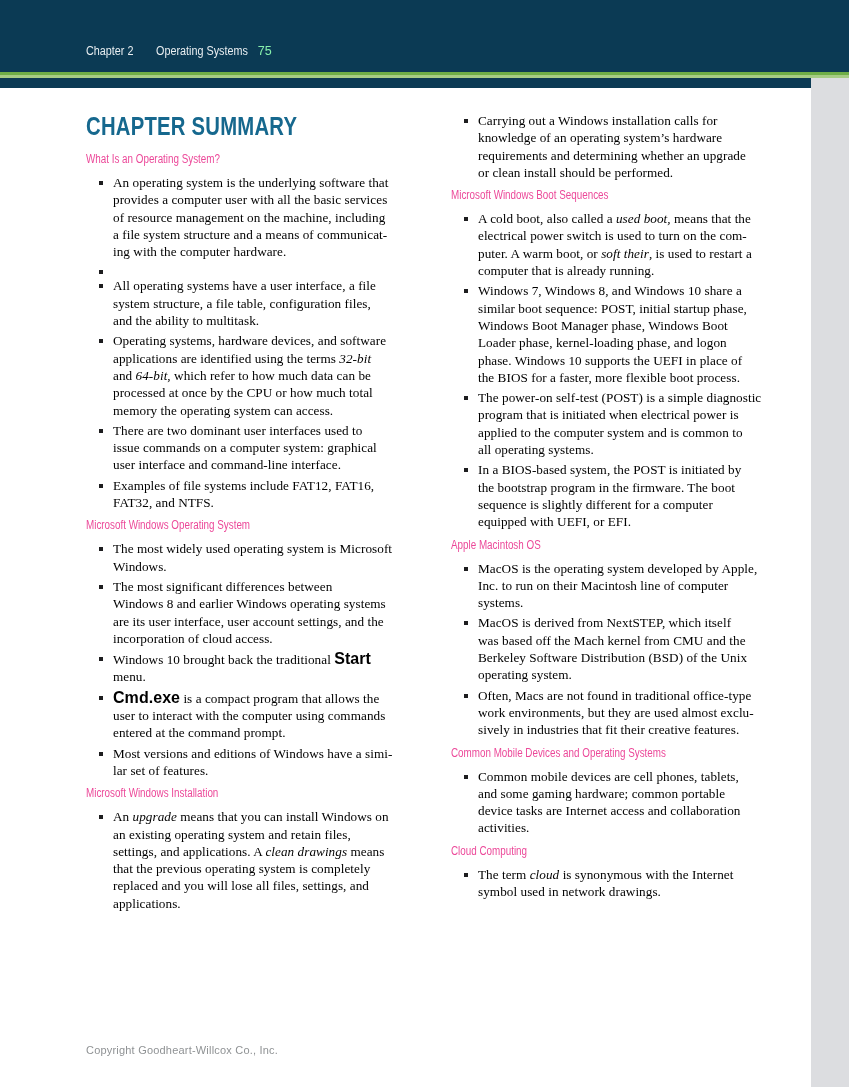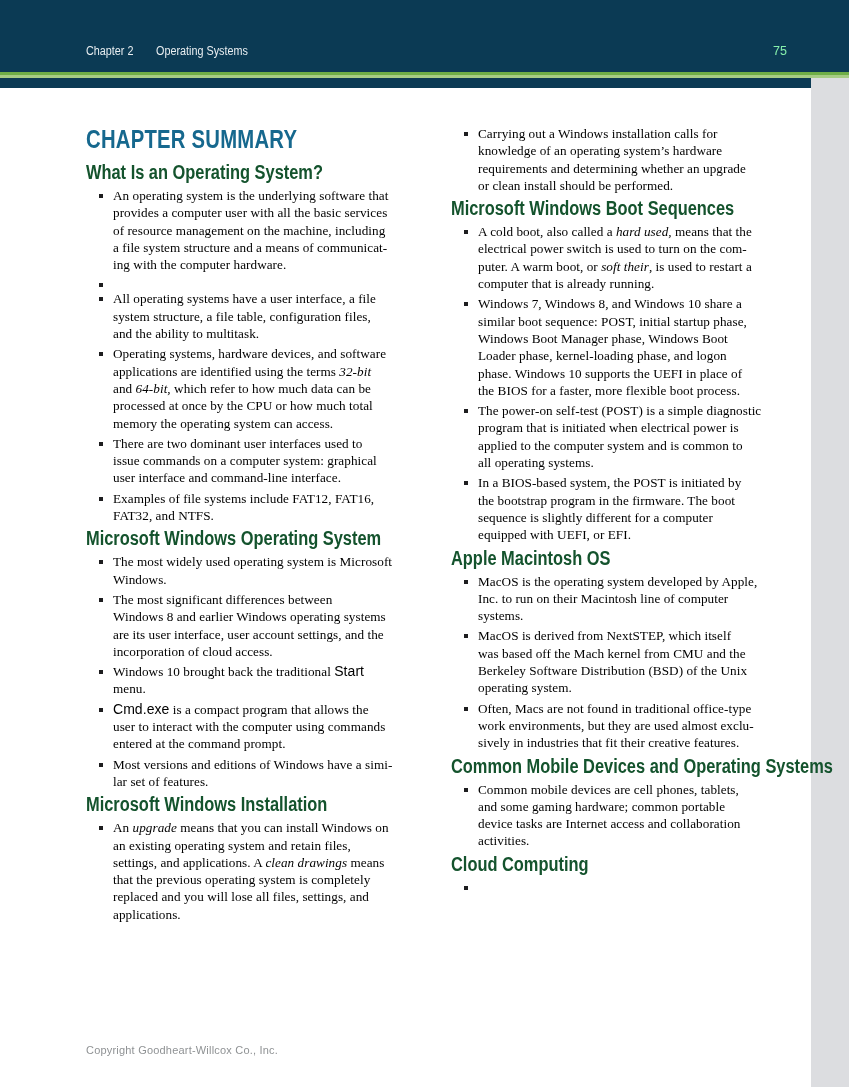--- a/index.html
+++ b/index.html
@@ -2,60 +2,60 @@
 <html><head>
 <meta charset="utf-8">
 <style>
   html,body{margin:0;padding:0;}
   body{
     width:849px;height:1087px;position:relative;background:#ffffff;
     font-family:"Liberation Serif",serif;overflow:hidden;
   }
   .header{
     position:absolute;top:0;left:0;width:849px;height:88px;background:#0b3a54;
-    display:flex;align-items:center;justify-content:space-between;
+    display:flex;align-items:center;
     box-sizing:border-box;padding:14px 62px 0 86px;
   }
   .header .htext{
     color:#e9eef1;font-family:"Liberation Sans",sans-serif;font-size:12px;
     display:inline-block;transform:scaleX(0.9);transform-origin:0 50%;white-space:nowrap;
   }
   .header .hnum{
     color:#86efac;font-family:"Liberation Sans",sans-serif;font-size:12.5px;
   }
   .hgroup{display:flex;gap:17px;}
   .greenline{
     position:absolute;top:72px;left:0;width:849px;height:6px;
     background:linear-gradient(180deg,#6fae47 0%,#6fae47 55%,#a6cc84 55%,#a6cc84 100%);
   }
   .graystrip{
     position:absolute;top:78px;right:0;width:38px;height:1009px;background:#dcdde0;
   }
-  .col{position:absolute;top:112px;width:340px;margin-top:13px;}
+  .col{position:absolute;top:112px;width:340px;}
   .col-left{left:86px;}
   .col-right{left:451px;}
   .page-title{
     font-family:"Liberation Sans",sans-serif;font-weight:bold;font-size:26px;
     line-height:28px;color:#16688e;margin:0 0 10px 0;
   }
   .cond{display:inline-block;transform:scaleX(0.82);transform-origin:0 50%;white-space:nowrap;}
   .cond-title{display:inline-block;transform:scaleX(0.78);transform-origin:0 50%;white-space:nowrap;letter-spacing:0.3px;}
   .sec-head{
-    font-family:"Liberation Sans",sans-serif;font-weight:bold;font-size:20px;
-    line-height:18px;color:#14532d;margin:5px 0 6px 0;
+    font-family:"Liberation Sans",sans-serif;font-weight:normal;font-size:12px;
+    line-height:18px;color:#ec4899;margin:5px 0 6px 0;
   }
   .bullets{list-style:none;margin:0;padding:0;}
   .bullets li{display:flex;margin:0 0 3px 0;}
   .sq{flex:0 0 auto;width:4px;height:4px;background:#1d1d1f;margin:7px 10px 0 13px;}
   .btext{
     font-size:13.2px;line-height:17.3px;color:#000000;width:306px;
     letter-spacing:0.05px;
   }
   .btext b{
-    font-family:"Liberation Sans",sans-serif;font-weight:normal;font-size:14px;
+    font-family:"Liberation Sans",sans-serif;font-weight:bold;font-size:16px;
   }
   .btext i{font-style:italic;}
   .footer{
     position:absolute;left:86px;top:1044px;
     font-family:"Liberation Sans",sans-serif;font-size:11px;color:#8f9294;
     letter-spacing:0.2px;
   }
 </style>
 </head>
 <body>
@@ -146,21 +146,21 @@
           <span class="sq"></span>
           <div class="btext">Carrying out a Windows installation calls for<br>knowledge of an operating system’s hardware<br>requirements and determining whether an upgrade<br>or clean install should be performed.</div>
         </li>
       </ul>
     </section>
     <section>
       <h3 class="sec-head"><span class="cond">Microsoft Windows Boot Sequences</span></h3>
       <ul class="bullets">
         <li>
           <span class="sq"></span>
-          <div class="btext">A cold boot, also called a <i>hard used,</i> means that the<br>electrical power switch is used to turn on the com-<br>puter. A warm boot, or <i>soft their</i>, is used to restart a<br>computer that is already running.</div>
+          <div class="btext">A cold boot, also called a <i>used boot,</i> means that the<br>electrical power switch is used to turn on the com-<br>puter. A warm boot, or <i>soft their</i>, is used to restart a<br>computer that is already running.</div>
         </li>
         <li>
           <span class="sq"></span>
           <div class="btext">Windows 7, Windows 8, and Windows 10 share a<br>similar boot sequence: POST, initial startup phase,<br>Windows Boot Manager phase, Windows Boot<br>Loader phase, kernel-loading phase, and logon<br>phase. Windows 10 supports the UEFI in place of<br>the BIOS for a faster, more flexible boot process.</div>
         </li>
         <li>
           <span class="sq"></span>
           <div class="btext">The power-on self-test (POST) is a simple diagnostic<br>program that is initiated when electrical power is<br>applied to the computer system and is common to<br>all operating systems.</div>
         </li>
         <li>
@@ -193,18 +193,19 @@
           <span class="sq"></span>
           <div class="btext">Common mobile devices are cell phones, tablets,<br>and some gaming hardware; common portable<br>device tasks are Internet access and collaboration<br>activities.</div>
         </li>
       </ul>
     </section>
     <section>
       <h3 class="sec-head"><span class="cond">Cloud Computing</span></h3>
       <ul class="bullets">
         <li>
           <span class="sq"></span>
+          <div class="btext">The term <i>cloud</i> is synonymous with the Internet<br>symbol used in network drawings.</div>
         </li>
       </ul>
     </section>
   </div>
 
 <div class="footer">Copyright Goodheart-Willcox Co., Inc.</div>
 
 </body></html>

